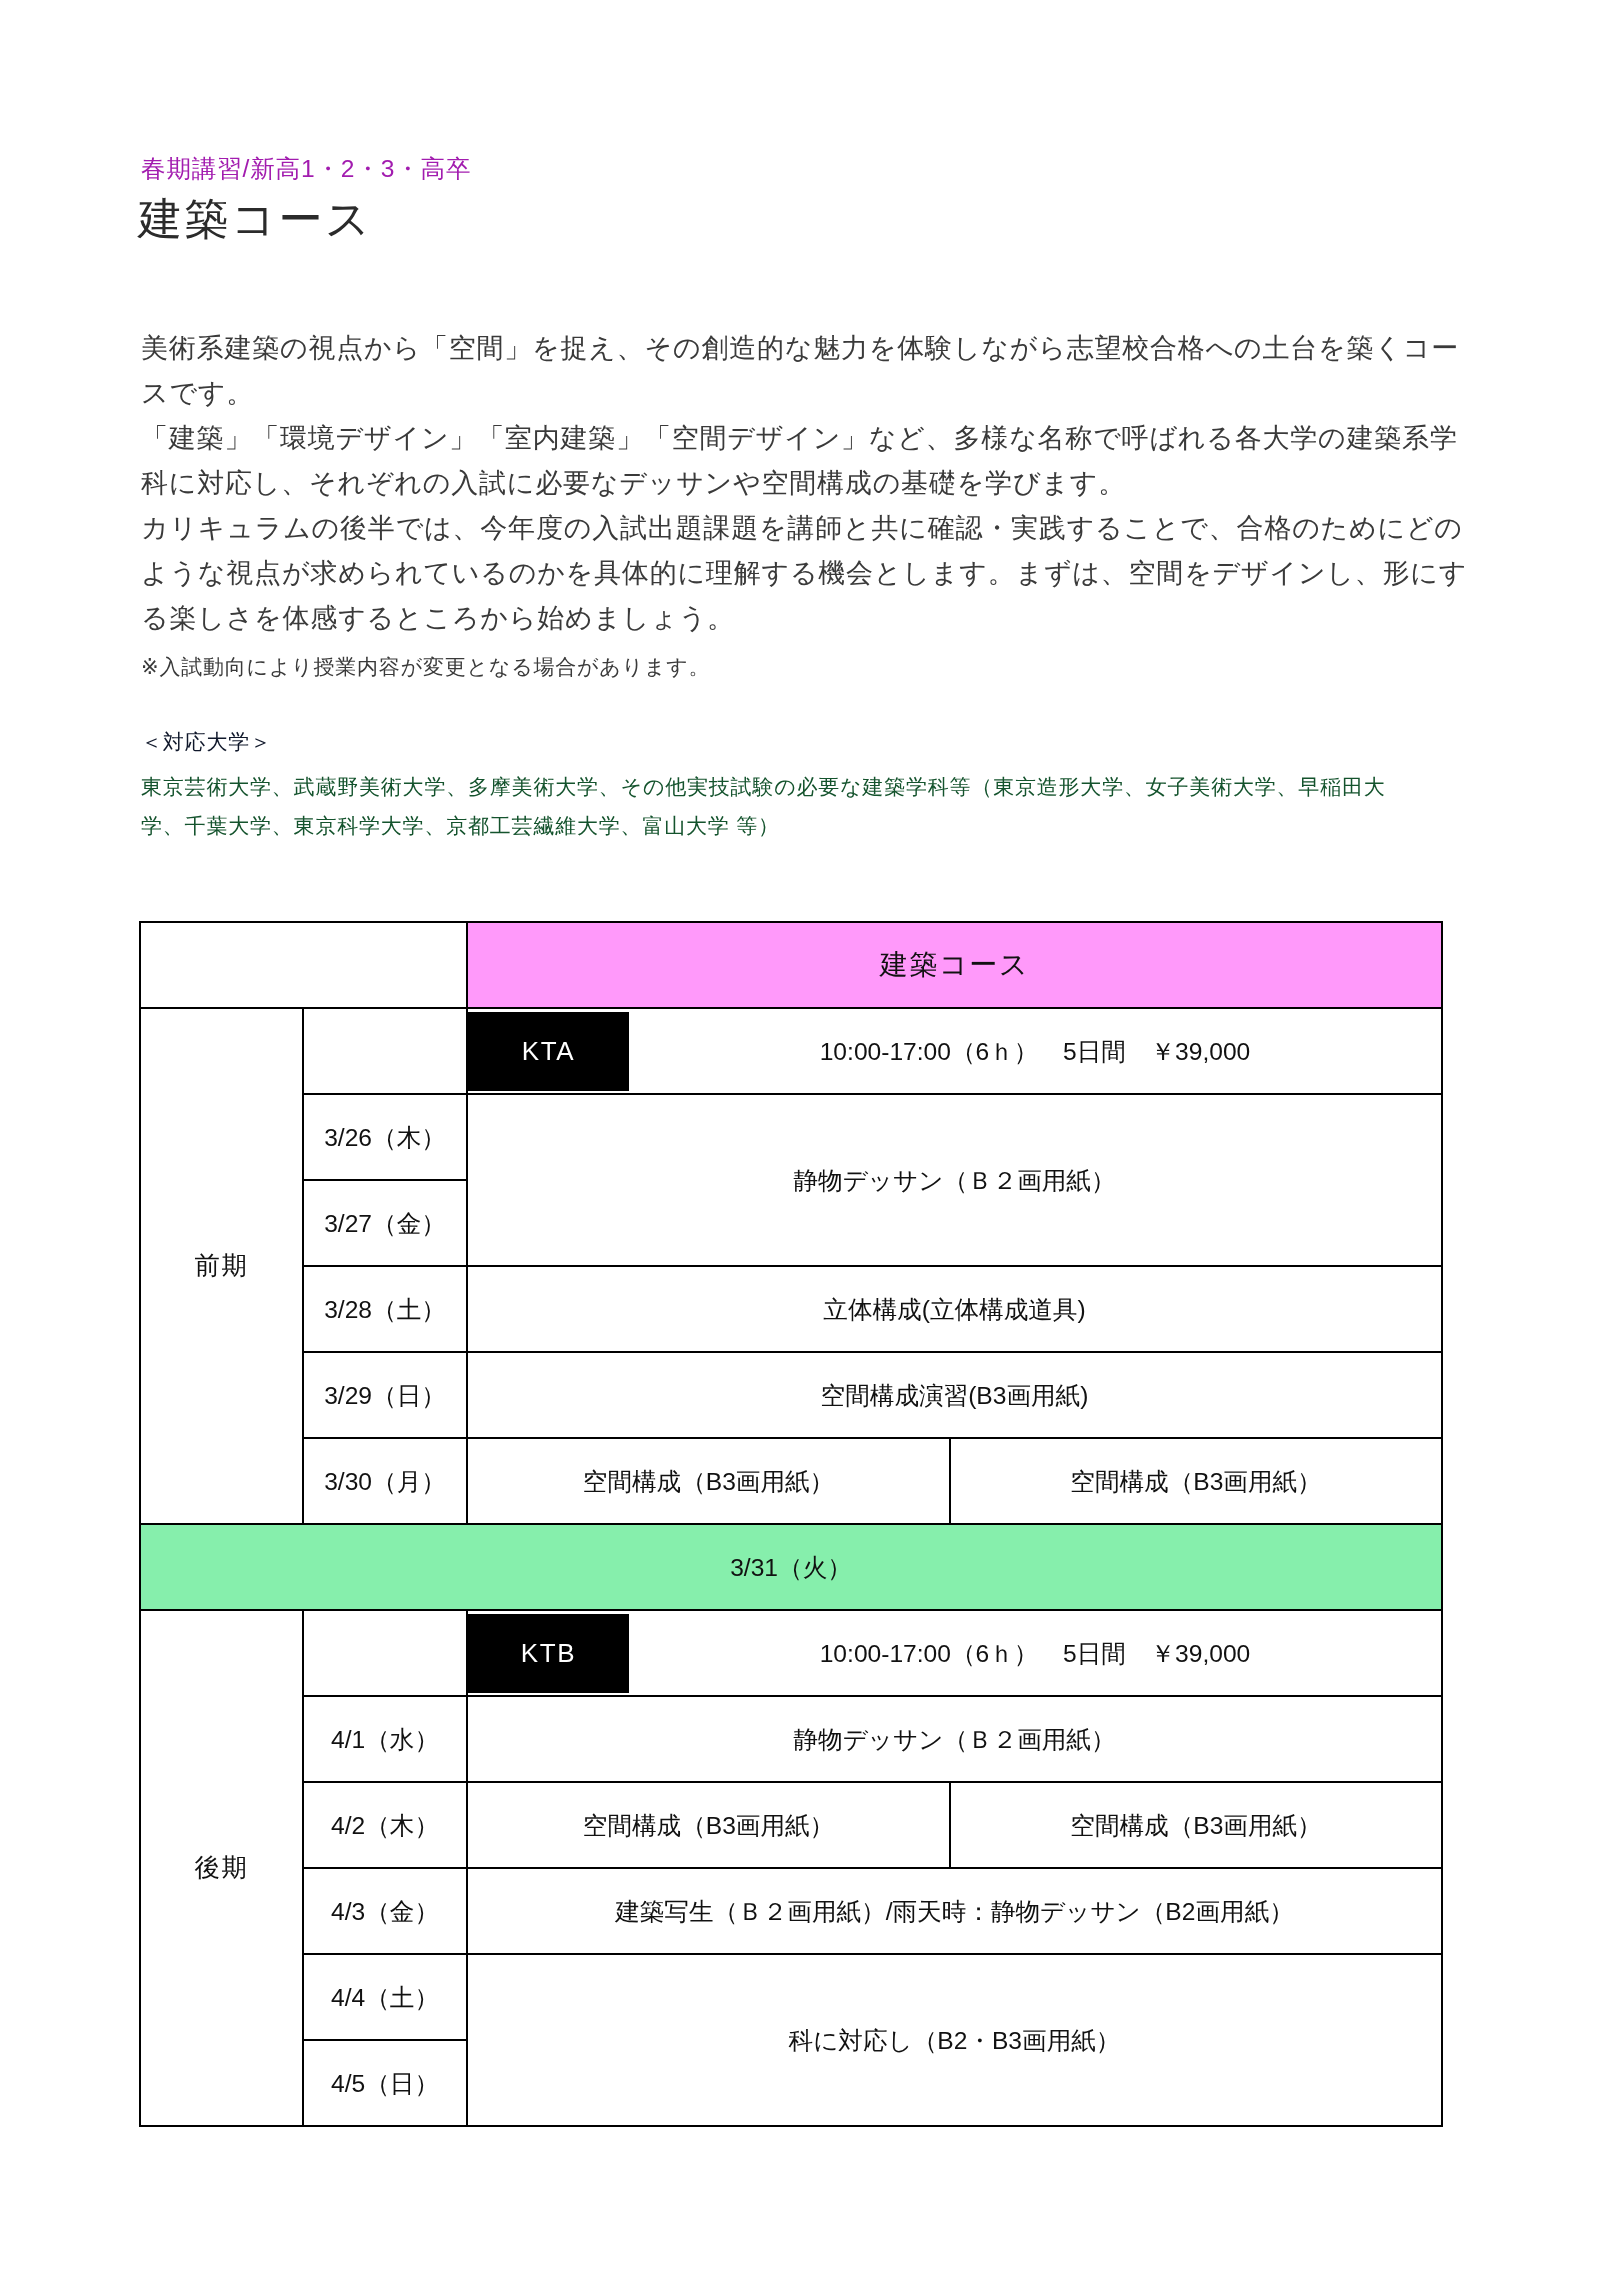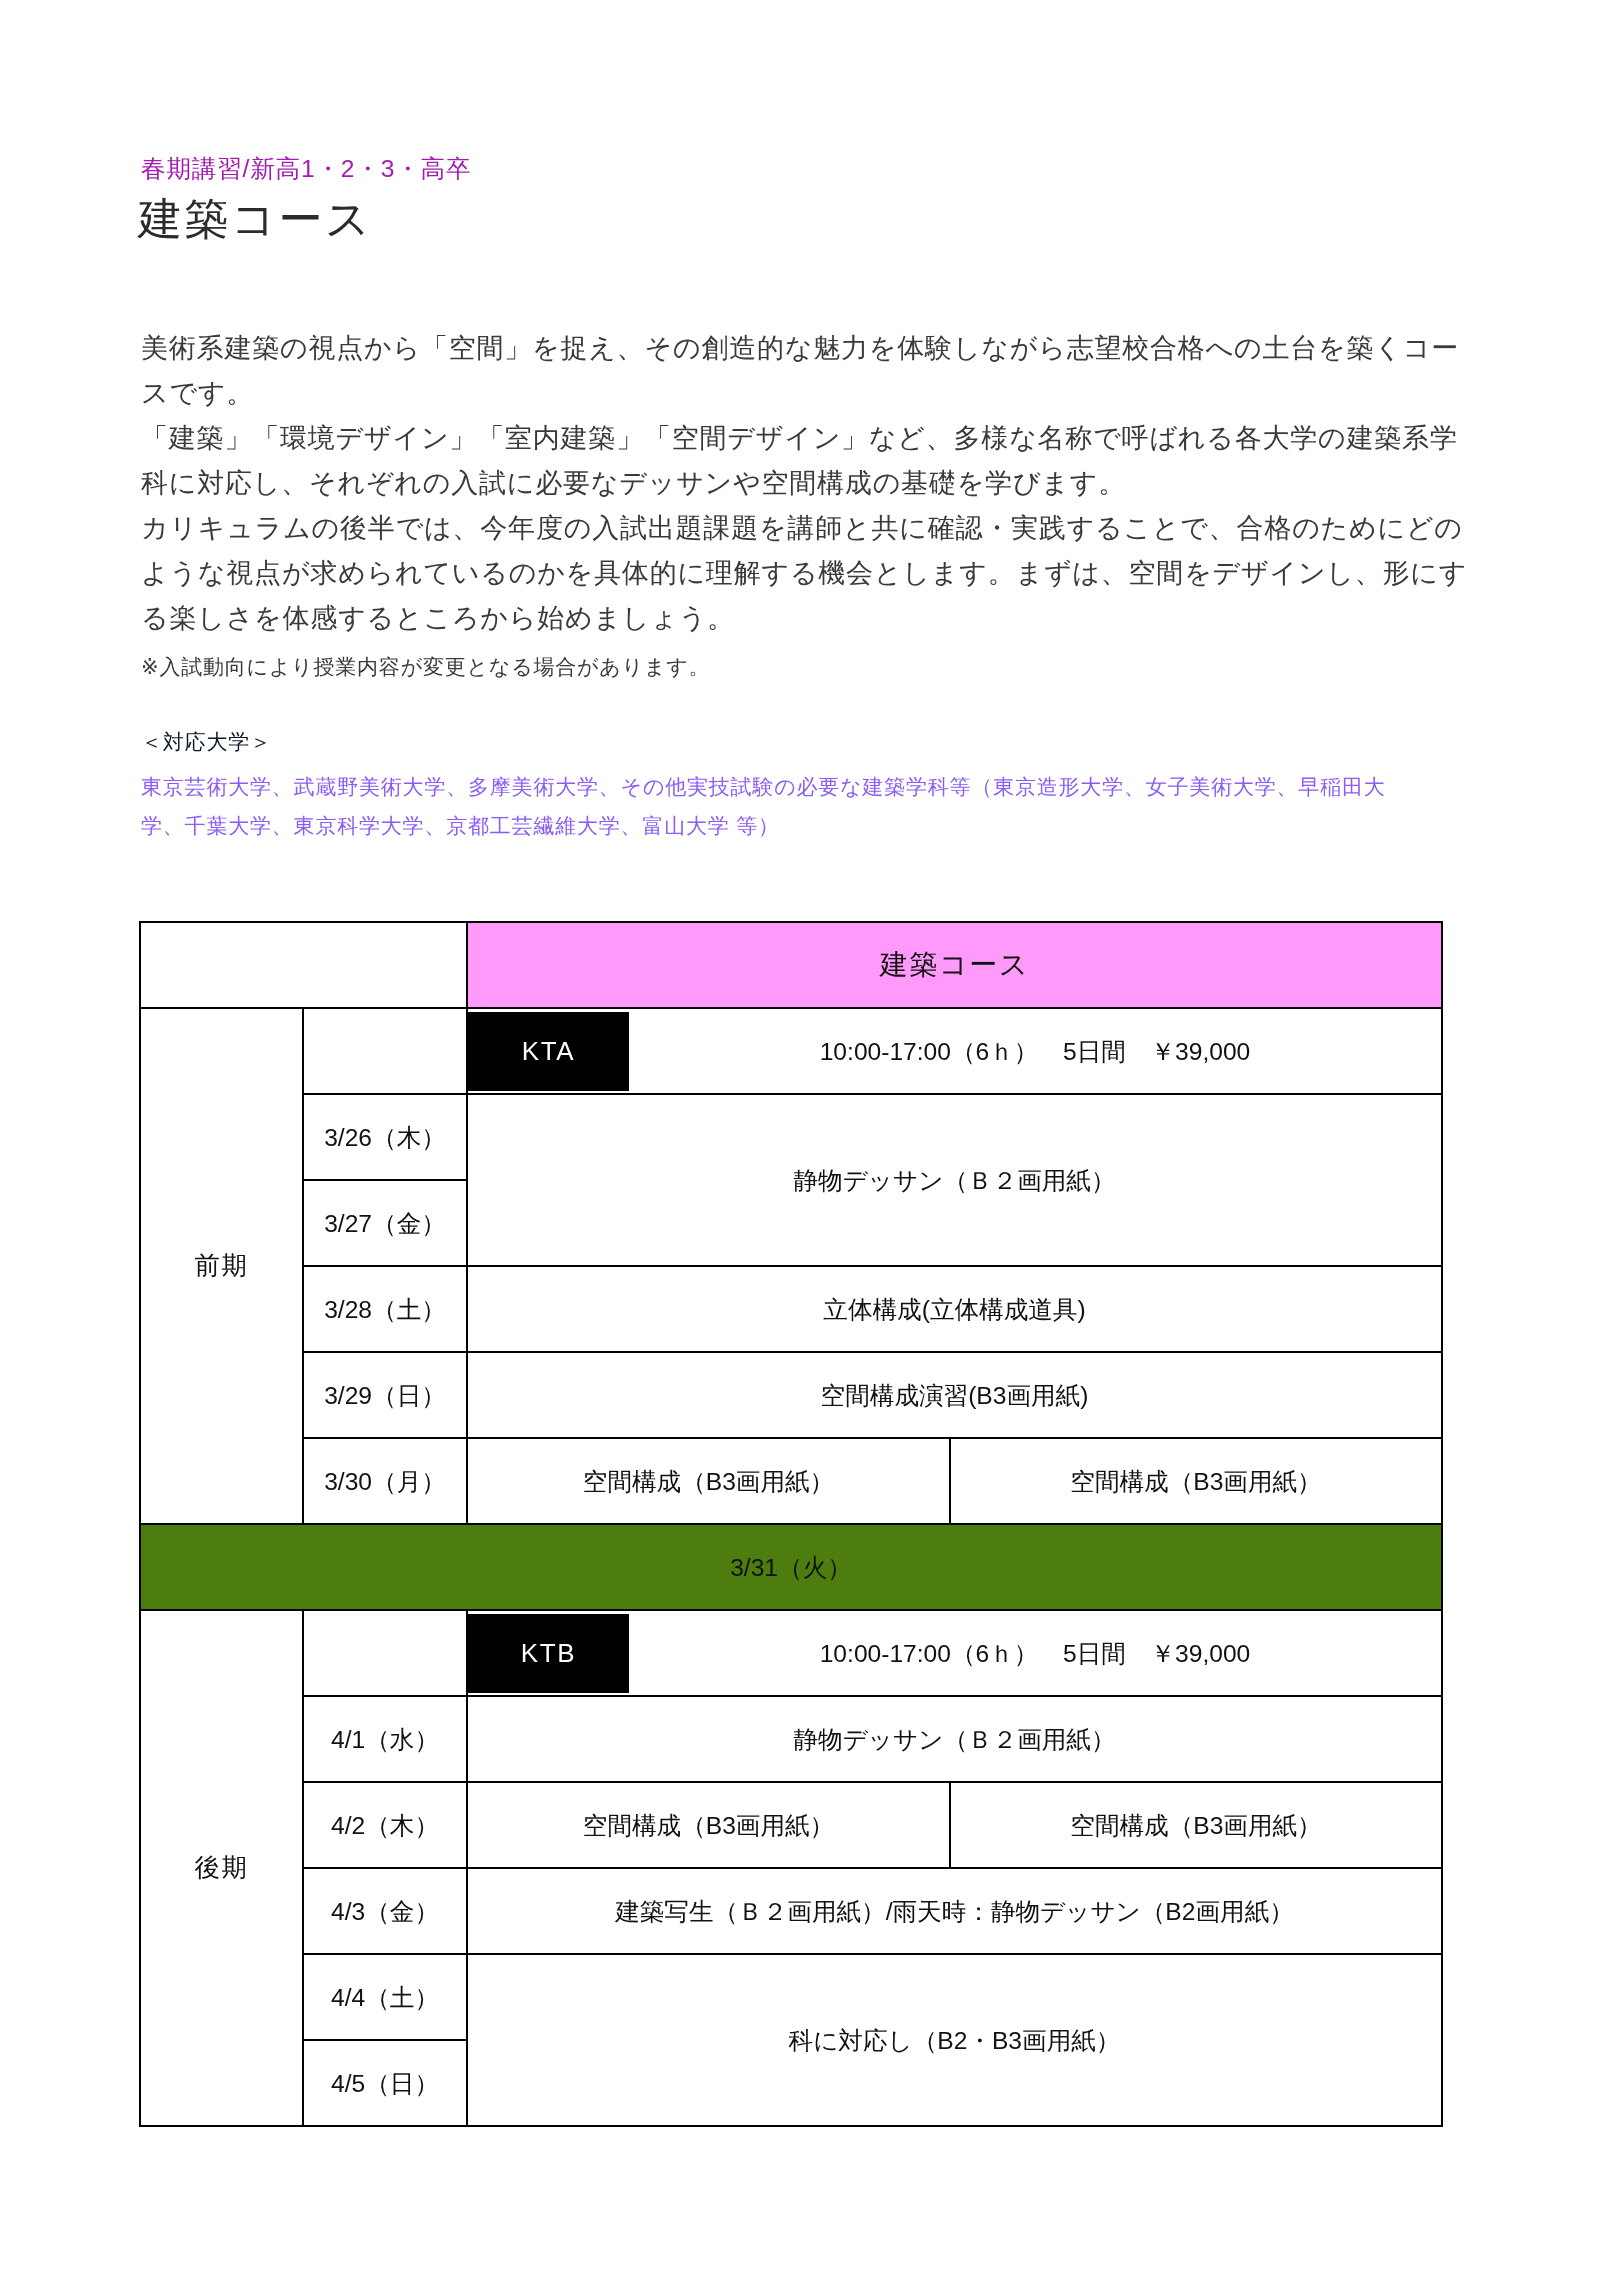--- a/index.html
+++ b/index.html
@@ -28,21 +28,21 @@
   .note{
     left:141px;top:653px;
     font-size:21px;color:#3a3a3a;letter-spacing:0.8px;
   }
   .uni-heading{
     left:141px;top:728px;
     font-size:21px;color:#0f172a;letter-spacing:0.8px;
   }
   .universities{
     left:141px;top:767px;width:1377px;
-    font-size:21px;line-height:39px;color:#8b5cf6;
+    font-size:21px;line-height:39px;color:#14532d;
     white-space:pre-line;letter-spacing:0.8px;
   }
   table.schedule{
     position:absolute;left:139px;top:921px;
     border-collapse:collapse;table-layout:fixed;
     width:1302px;
     font-size:24.6px;color:#111111;
   }
   table.schedule td{
     border:2.5px solid #000000;
@@ -65,21 +65,21 @@
     width:161px;flex:0 0 161px;
     background:#000000;color:#ffffff;
     display:flex;align-items:center;justify-content:center;
     font-size:26px;letter-spacing:1.6px;
   }
   .time-info{
     flex:1;display:flex;align-items:center;justify-content:center;
     font-size:24.6px;
   }
   td.closed-row{
-    background:#4d7c0f;
+    background:#86efac;
     text-align:left;
     padding-left:164px;
   }
   td.date-cell{font-size:24.6px;}
   td.task-cell{font-size:24.6px;border-radius:25px;}
 </style>
 </head>
 <body>
 
 <div class="doc">

